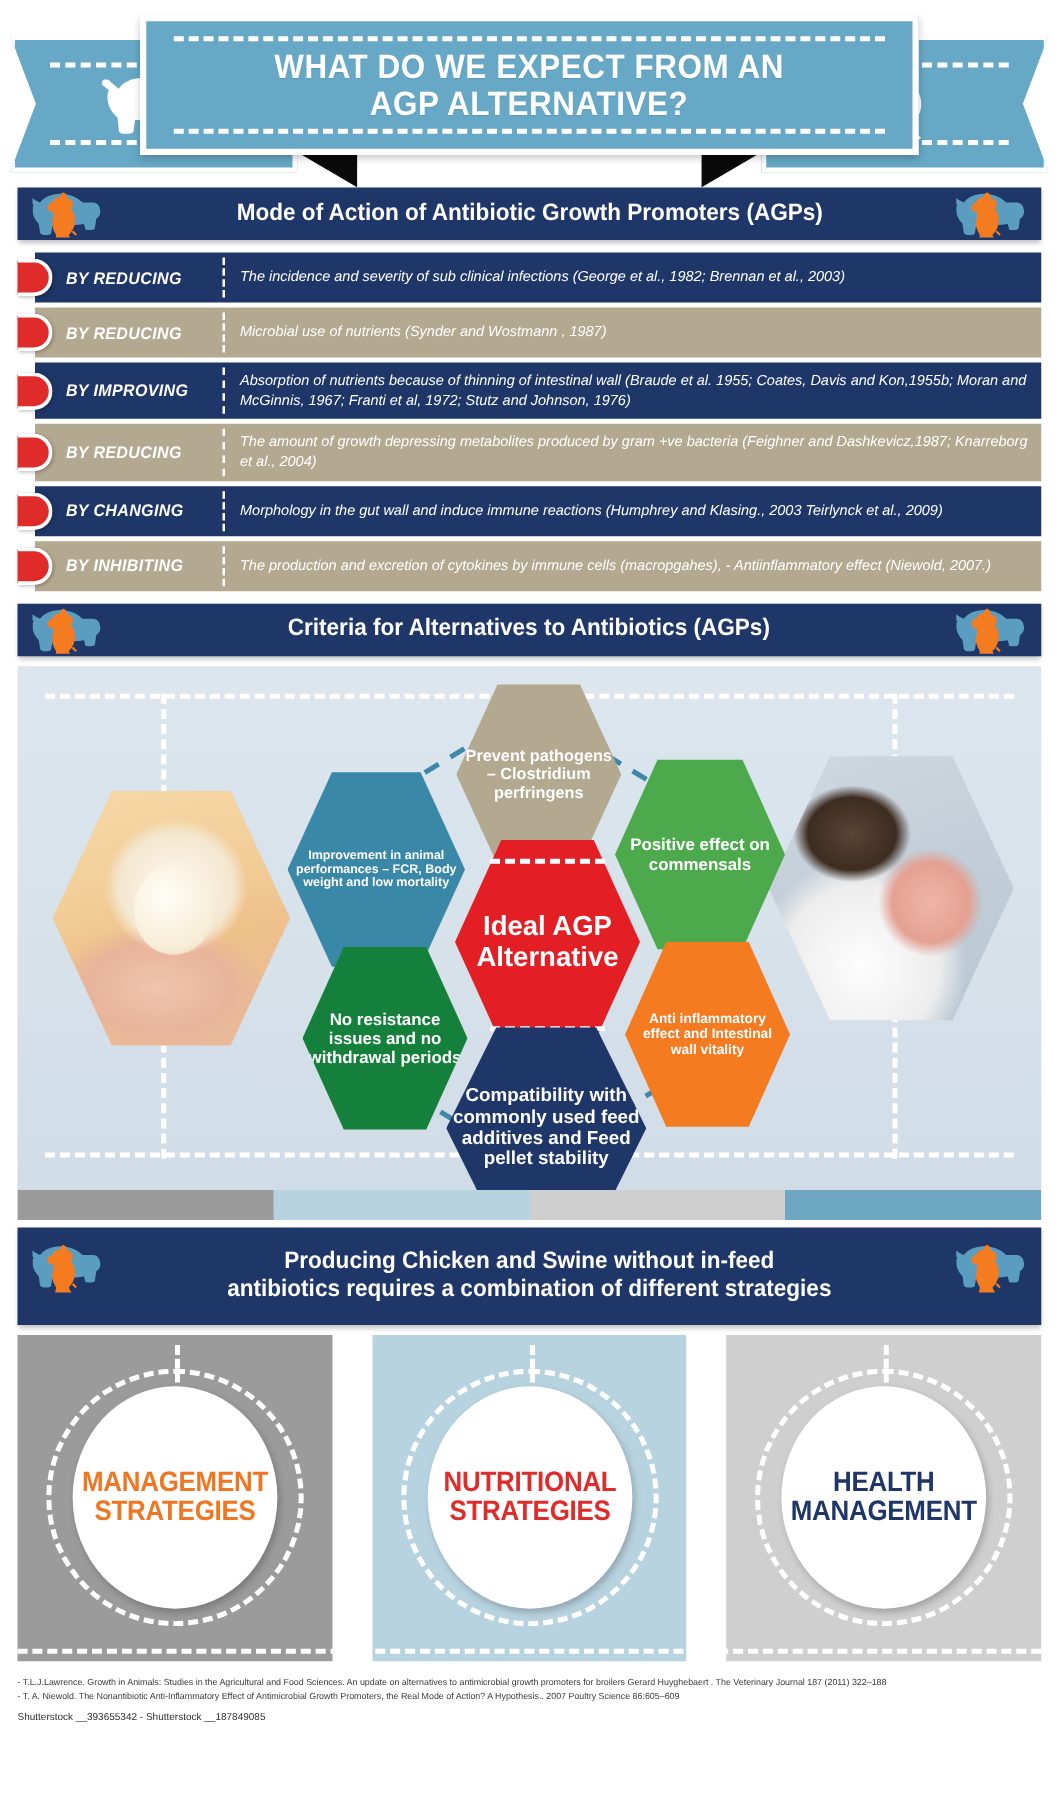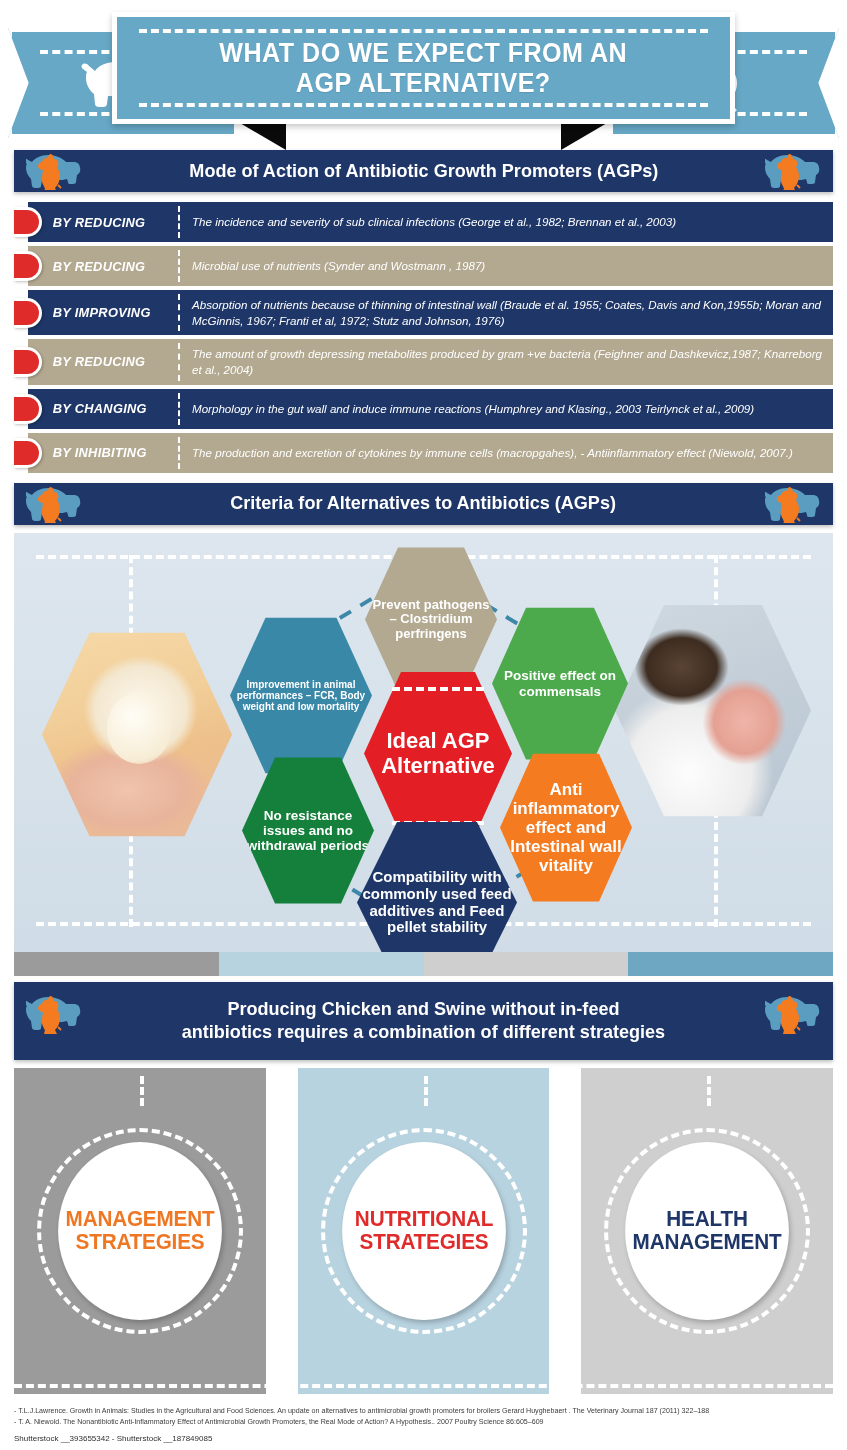--- a/index.html
+++ b/index.html
@@ -239,21 +239,21 @@
       radial-gradient(ellipse 30% 22% at 34% 30%, #5a4434 0%, #3d2c20 60%, rgba(61,44,32,0) 80%),
       radial-gradient(ellipse 26% 24% at 66% 55%, #efb5a8 0%, #e4a193 60%, rgba(228,161,147,0) 82%),
       radial-gradient(ellipse 45% 42% at 38% 78%, #fdfdfd 0%, #ededed 70%, rgba(237,237,237,0) 95%),
       linear-gradient(160deg, #cfd9e0 0%, #c3ced8 45%, #b9c6d2 100%);
   }
 
   
   .circle-panel {
     position: relative;
     margin: 8px 14px 0 14px;
-    height: 326px;
+    height: 261px;
     display: flex;
     gap: 32px;
   }
   .circle-col {
     flex: 1;
     position: relative;
     display: flex;
     align-items: center;
     justify-content: center;
   }
@@ -467,21 +467,21 @@
     <div class="hex" style="left:350px; top:136px; width:148px; height:170px; background:#e31e24; font-size:22px;">
       <span>Ideal AGP Alternative</span>
     </div>
     <div style="position:absolute; left:378px; top:154px; width:92px; height:0; border-top:4px dashed #ffffff;"></div>
     <div style="position:absolute; left:378px; top:288px; width:92px; height:0; border-top:4px dashed #ffffff;"></div>
 
     <div class="hex" style="left:228px; top:222px; width:132px; height:152px; background:#14803c; font-size:13.5px;">
       <span>No resistance issues and no withdrawal periods</span>
     </div>
 
-    <div class="hex" style="left:486px; top:218px; width:132px; height:154px; background:#f47b20; font-size:17px;">
+    <div class="hex" style="left:486px; top:218px; width:132px; height:154px; background:#f47b20; font-size:11px;">
       <span>Anti inflammatory effect and Intestinal wall vitality</span>
     </div>
 
     <div class="hex" style="left:343px; top:286px; width:160px; height:168px; background:#1e3668; font-size:15px;">
       <span>Compatibility with commonly used feed additives and Feed pellet stability</span>
     </div>
 
     <div class="strip-row">
       <div class="strip" style="background:#9b9b9b;"></div>
       <div class="strip" style="background:#b8d3e0;"></div>

